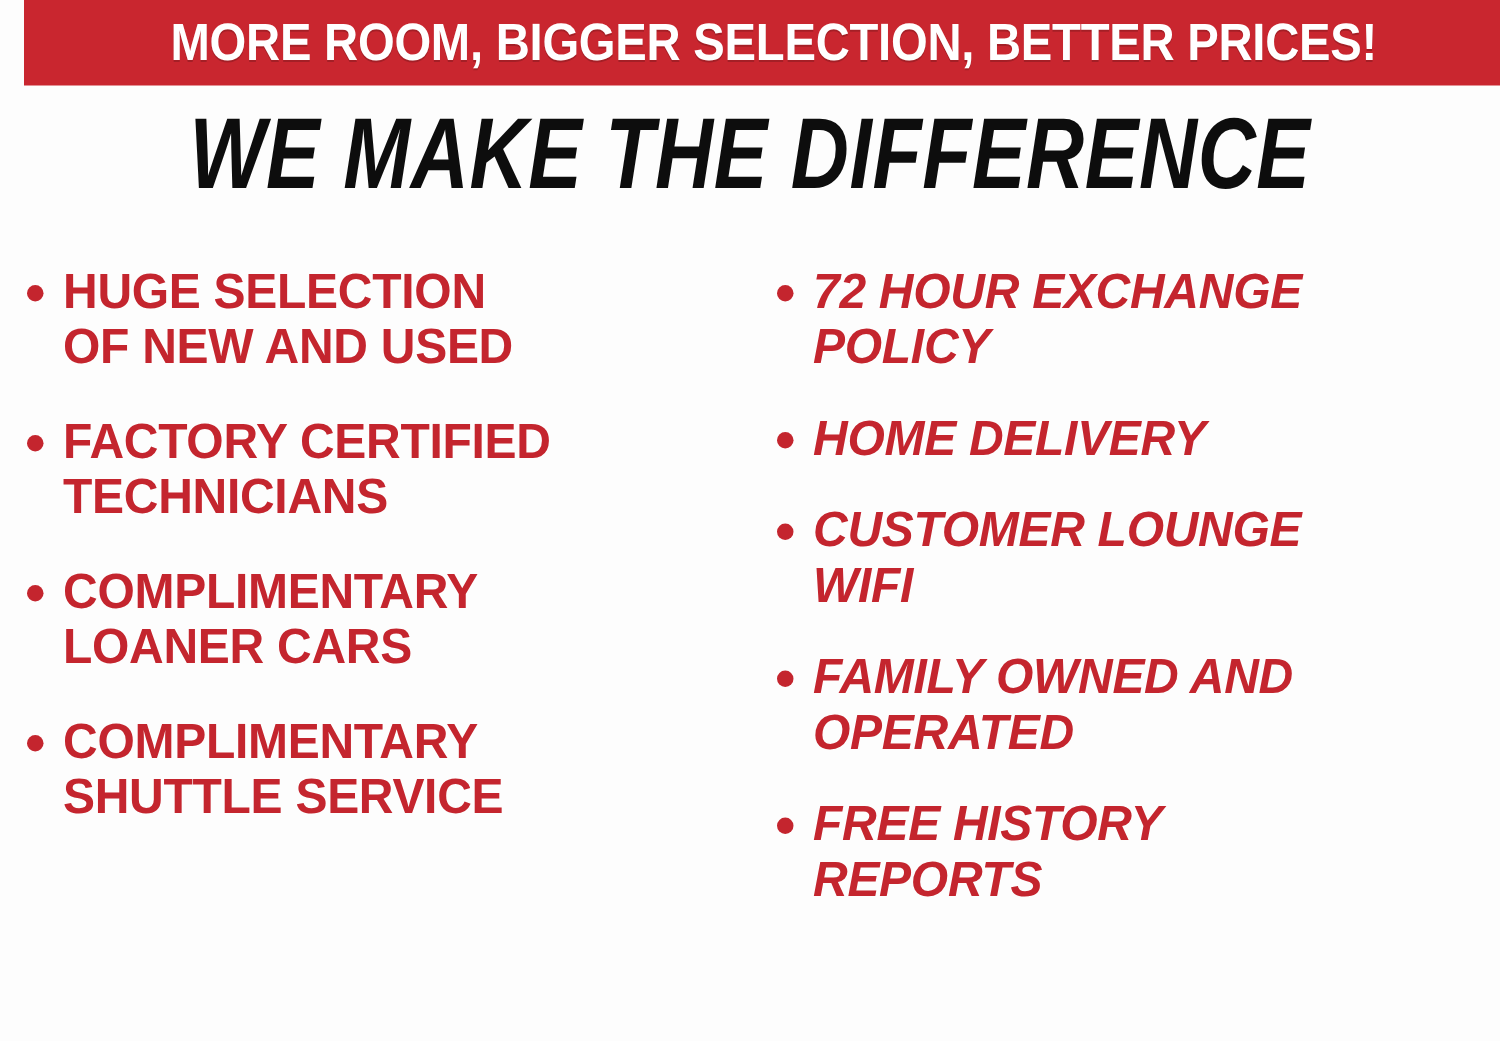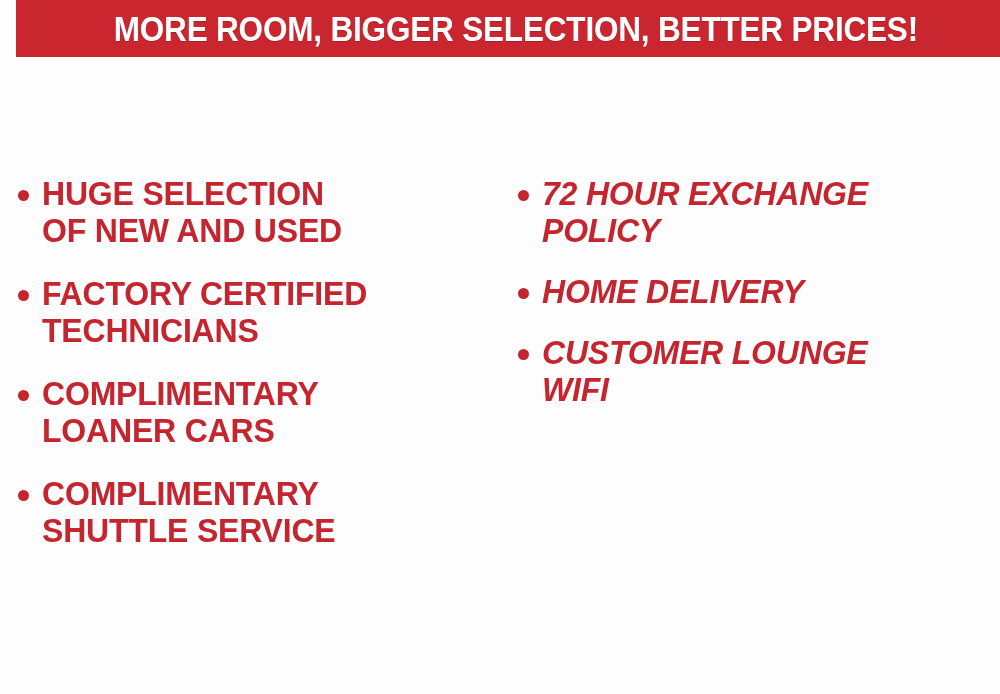--- a/index.html
+++ b/index.html
@@ -122,20 +122,23 @@
 </style>
 </head>
 <body>
 
 <div id="poster">
 
   <div class="banner">
     <span class="banner-text">MORE ROOM, BIGGER SELECTION, BETTER PRICES!</span>
   </div>
 
+  <div class="headline-wrap">
+    <span class="headline">WE MAKE THE DIFFERENCE</span>
+  </div>
 
   <div class="columns">
 
     <div class="col col-left">
 
       <div class="bullet-item">
         <span class="bullet-dot"></span>
         <span class="bullet-text">HUGE SELECTION
 OF NEW AND USED</span>
       </div>
@@ -174,19 +177,29 @@
         <span class="bullet-text">HOME DELIVERY</span>
       </div>
 
       <div class="bullet-item">
         <span class="bullet-dot"></span>
         <span class="bullet-text">CUSTOMER LOUNGE
 WIFI</span>
       </div>
 
 
-
+      <div class="bullet-item">
+        <span class="bullet-dot"></span>
+        <span class="bullet-text">FAMILY OWNED AND
+OPERATED</span>
+      </div>
+
+      <div class="bullet-item">
+        <span class="bullet-dot"></span>
+        <span class="bullet-text">FREE HISTORY
+REPORTS</span>
+      </div>
 
     </div>
 
   </div>
 
 </div>
 
 </body></html>

